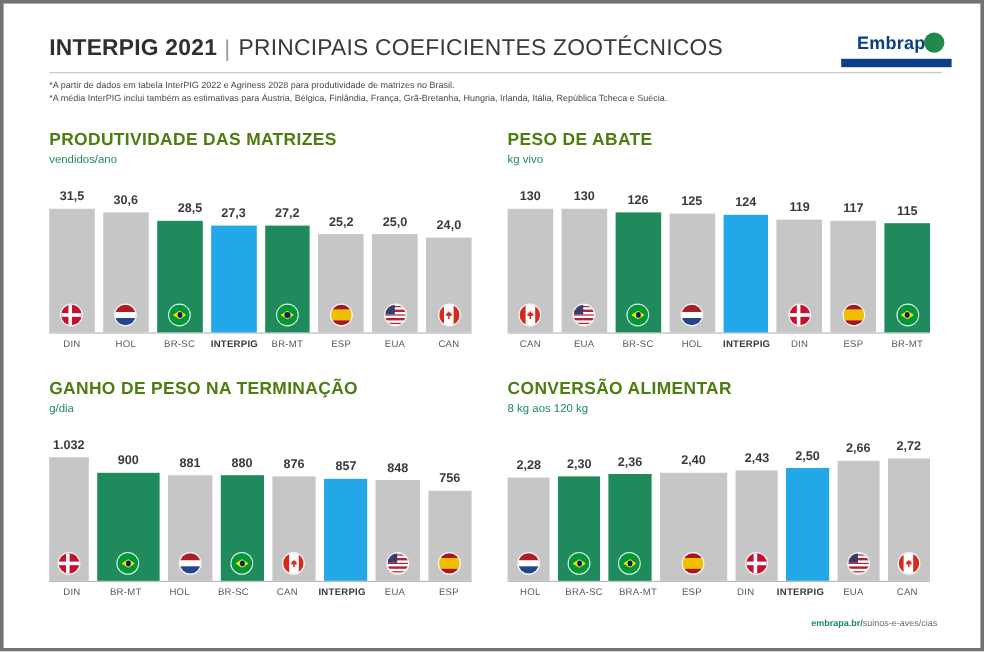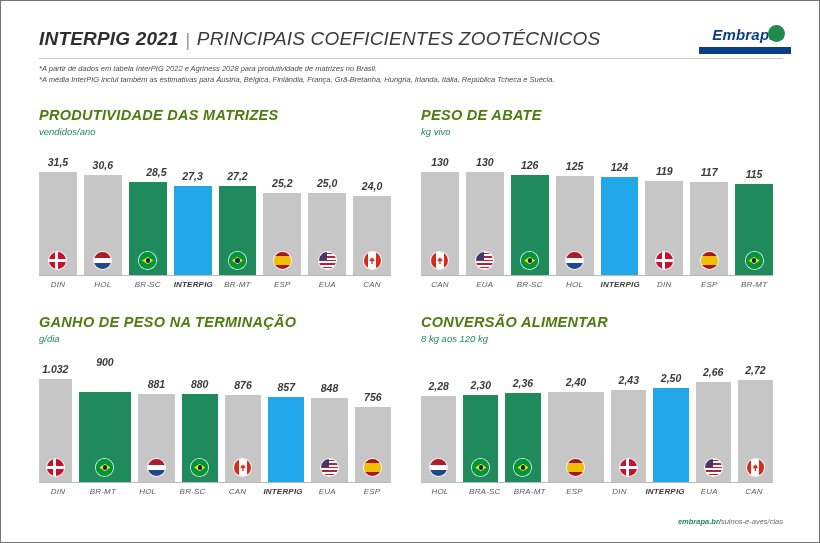--- a/index.html
+++ b/index.html
@@ -7,23 +7,22 @@
     width:820px;height:543px;
     background:#ffffff;
     font-family:"Liberation Sans", sans-serif;
     color:#3a3a3a;
     overflow:hidden;
   }
   .page{
     position:relative;
     width:820px;height:543px;
     box-sizing:border-box;
-    border:1px solid #737373;
+    border:3px solid #737373;
     background:#fff;
-    font-style:italic;
   }
   
   .header{
     position:absolute;left:0;top:0;width:820px;height:58px;
   }
   .title-wrap{
     position:absolute;left:38px;top:27px;
     white-space:nowrap;
   }
   .title-main{
@@ -408,21 +407,21 @@
             <div class="bar" style="height: 102.733px;">
               <div class="flag-holder">
                 <span class="flag fl-din">
                   <span class="f-bg"></span>
                   <span class="cross-v"></span>
                   <span class="cross-h"></span>
                 </span>
               </div>
             </div>
           </div>
-          <div class="bar-col" style="width: 55px; gap: 20px;">
+          <div class="bar-col" style="width: 55px;">
             <div class="bar-val">900</div>
             <div class="bar green" style="height: 89.5928px;">
               <div class="flag-holder">
                 <span class="flag fl-br">
                   <span class="f-bg"></span>
                   <span class="diamond"></span>
                   <span class="globe"></span>
                 </span>
               </div>
             </div>

